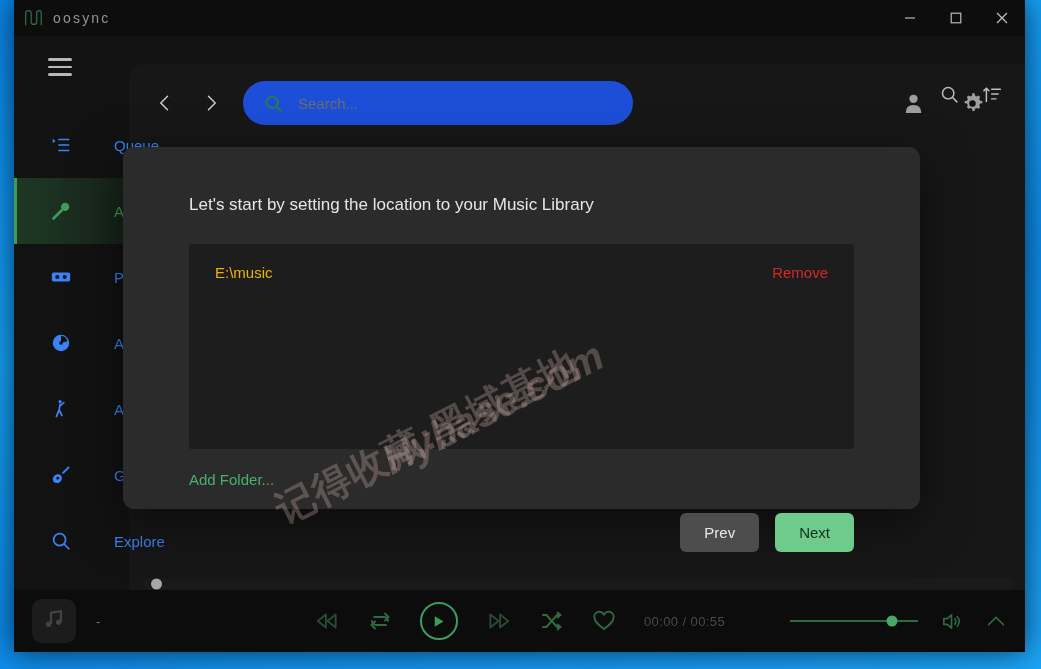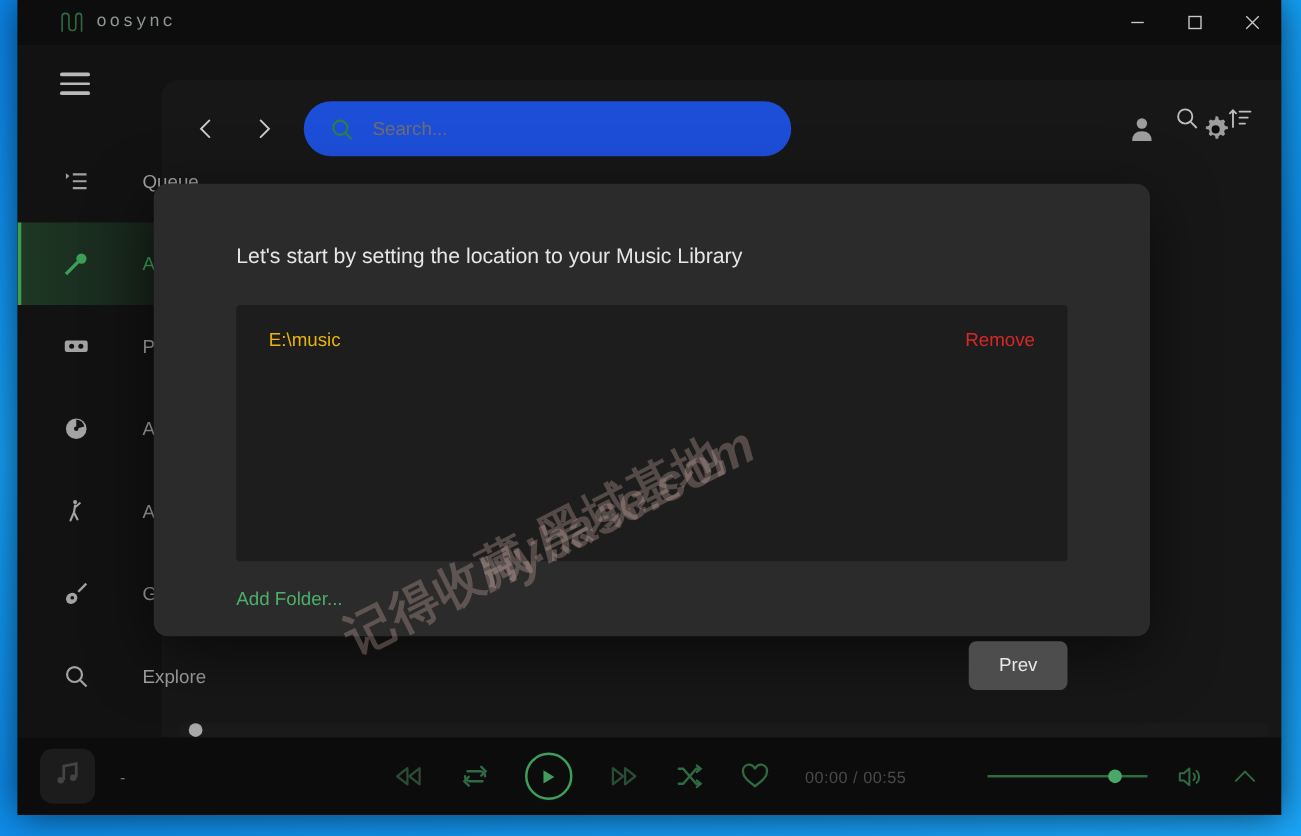--- a/index.html
+++ b/index.html
@@ -18,21 +18,21 @@
     background: #121212; overflow: hidden;
     box-shadow: 0 0 28px rgba(0,0,0,.65);
     display: flex; flex-direction: column;
   }
 
   
   #titlebar {
     height: 36px; flex: 0 0 36px; background: #0d0d0d;
     display: flex; align-items: center; position: relative; z-index: 40;
   }
-  .brand { display: flex; align-items: center; gap: 9px; padding-left: 32px; font-family: Liberation Mono, monospace; }
+  .brand { display: flex; align-items: center; gap: 9px; padding-left: 8px; }
   .brand-logo { width: 22px; height: 22px; }
   .brand-name {
     color: #8f9694; font-size: 14px; letter-spacing: 2.2px;
   }
   .win-controls { margin-left: auto; display: flex; height: 36px; }
   .win-btn {
     width: 46px; height: 36px; display: flex; align-items: center; justify-content: center;
     color: #c9c9c9;
   }
 
@@ -43,21 +43,21 @@
   #sidebar {
     width: 115px; flex: 0 0 115px; background: #121212;
     display: flex; flex-direction: column; position: relative; z-index: 10;
   }
   #sidebar-top { height: 62px; display: flex; align-items: center; padding-left: 34px; }
   .hamburger { width: 24px; height: 18px; display: flex; flex-direction: column; justify-content: space-between; }
   .hamburger span { display: block; height: 2.6px; background: #b9b9b9; border-radius: 2px; }
   .nav-list { display: flex; flex-direction: column; padding-top: 14px; }
   .nav-item {
     height: 66px; display: flex; align-items: center; padding-left: 34px;
-    color: #a3a3a3; position: relative;
+    color: #3b82f6; position: relative;
   }
   .nav-item .nav-ico { width: 26px; height: 26px; display: flex; align-items: center; justify-content: center; }
   .nav-item .nav-label {
     position: absolute; left: 100px; white-space: nowrap; font-size: 15px;
   }
   .nav-item.active {
     background: linear-gradient(90deg, rgba(46,110,62,.42), rgba(46,110,62,.18));
     color: #3e9e58;
   }
   .nav-item.active::before {
@@ -359,20 +359,21 @@
       <div id="modal-heading">Let's start by setting the location to your Music Library</div>
       <div id="folder-list">
         <div class="folder-row">
           <span class="folder-path">E:\music</span>
           <span class="folder-remove">Remove</span>
         </div>
       </div>
       <span id="add-folder">Add Folder...</span>
       <div id="modal-buttons">
         <button class="mbtn prev">Prev</button>
+        <button class="mbtn next">Next</button>
       </div>
     </div>
 
     <div id="watermark">
       <span id="wm-cn">记得收藏:黑域基地</span>
       <span id="wm-en">Hybase.com</span>
     </div>
 
   </div>
 

